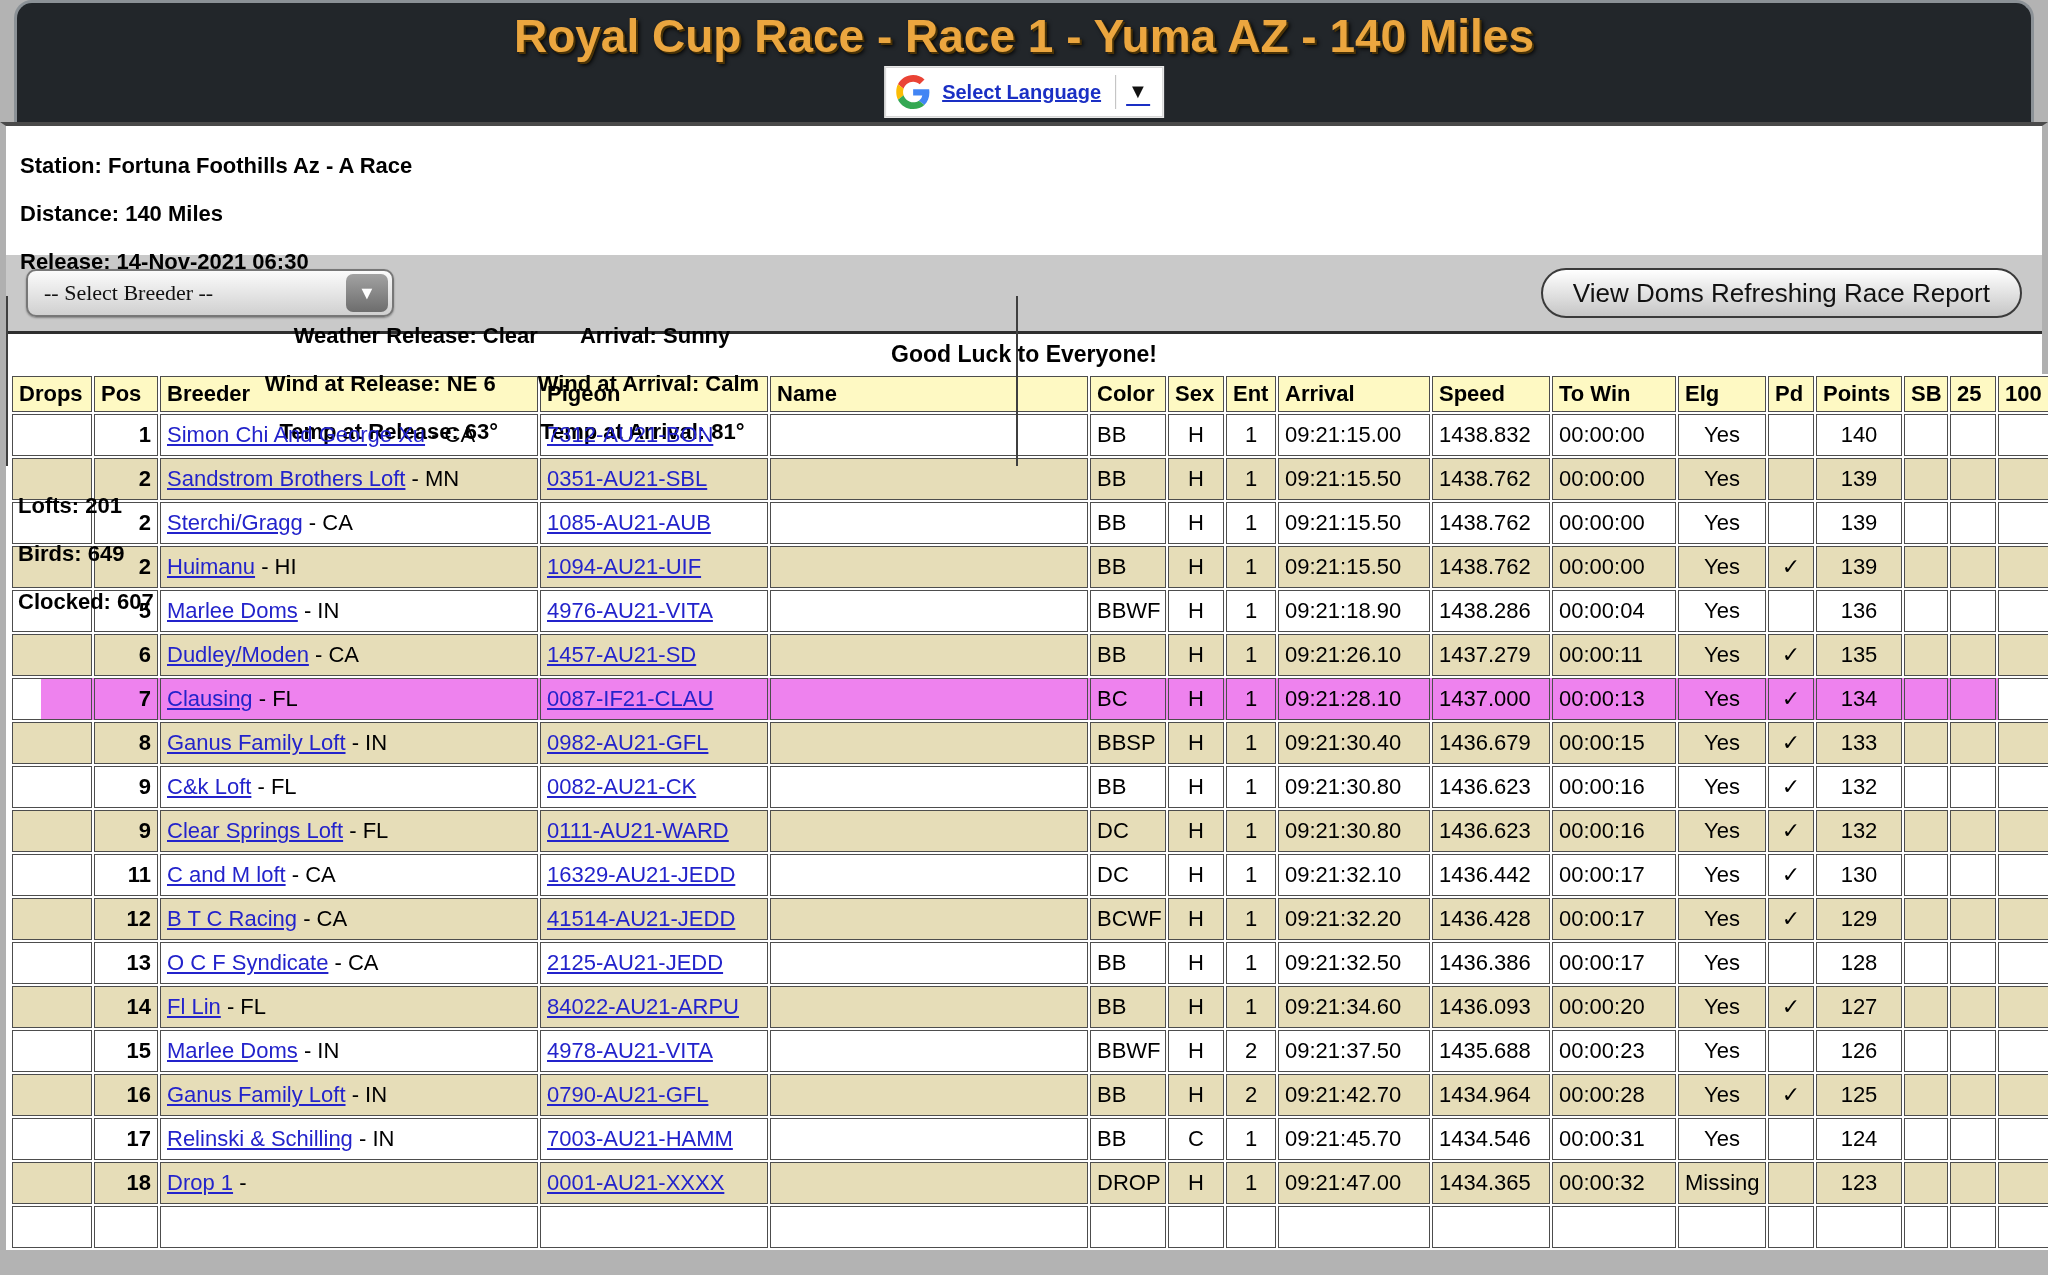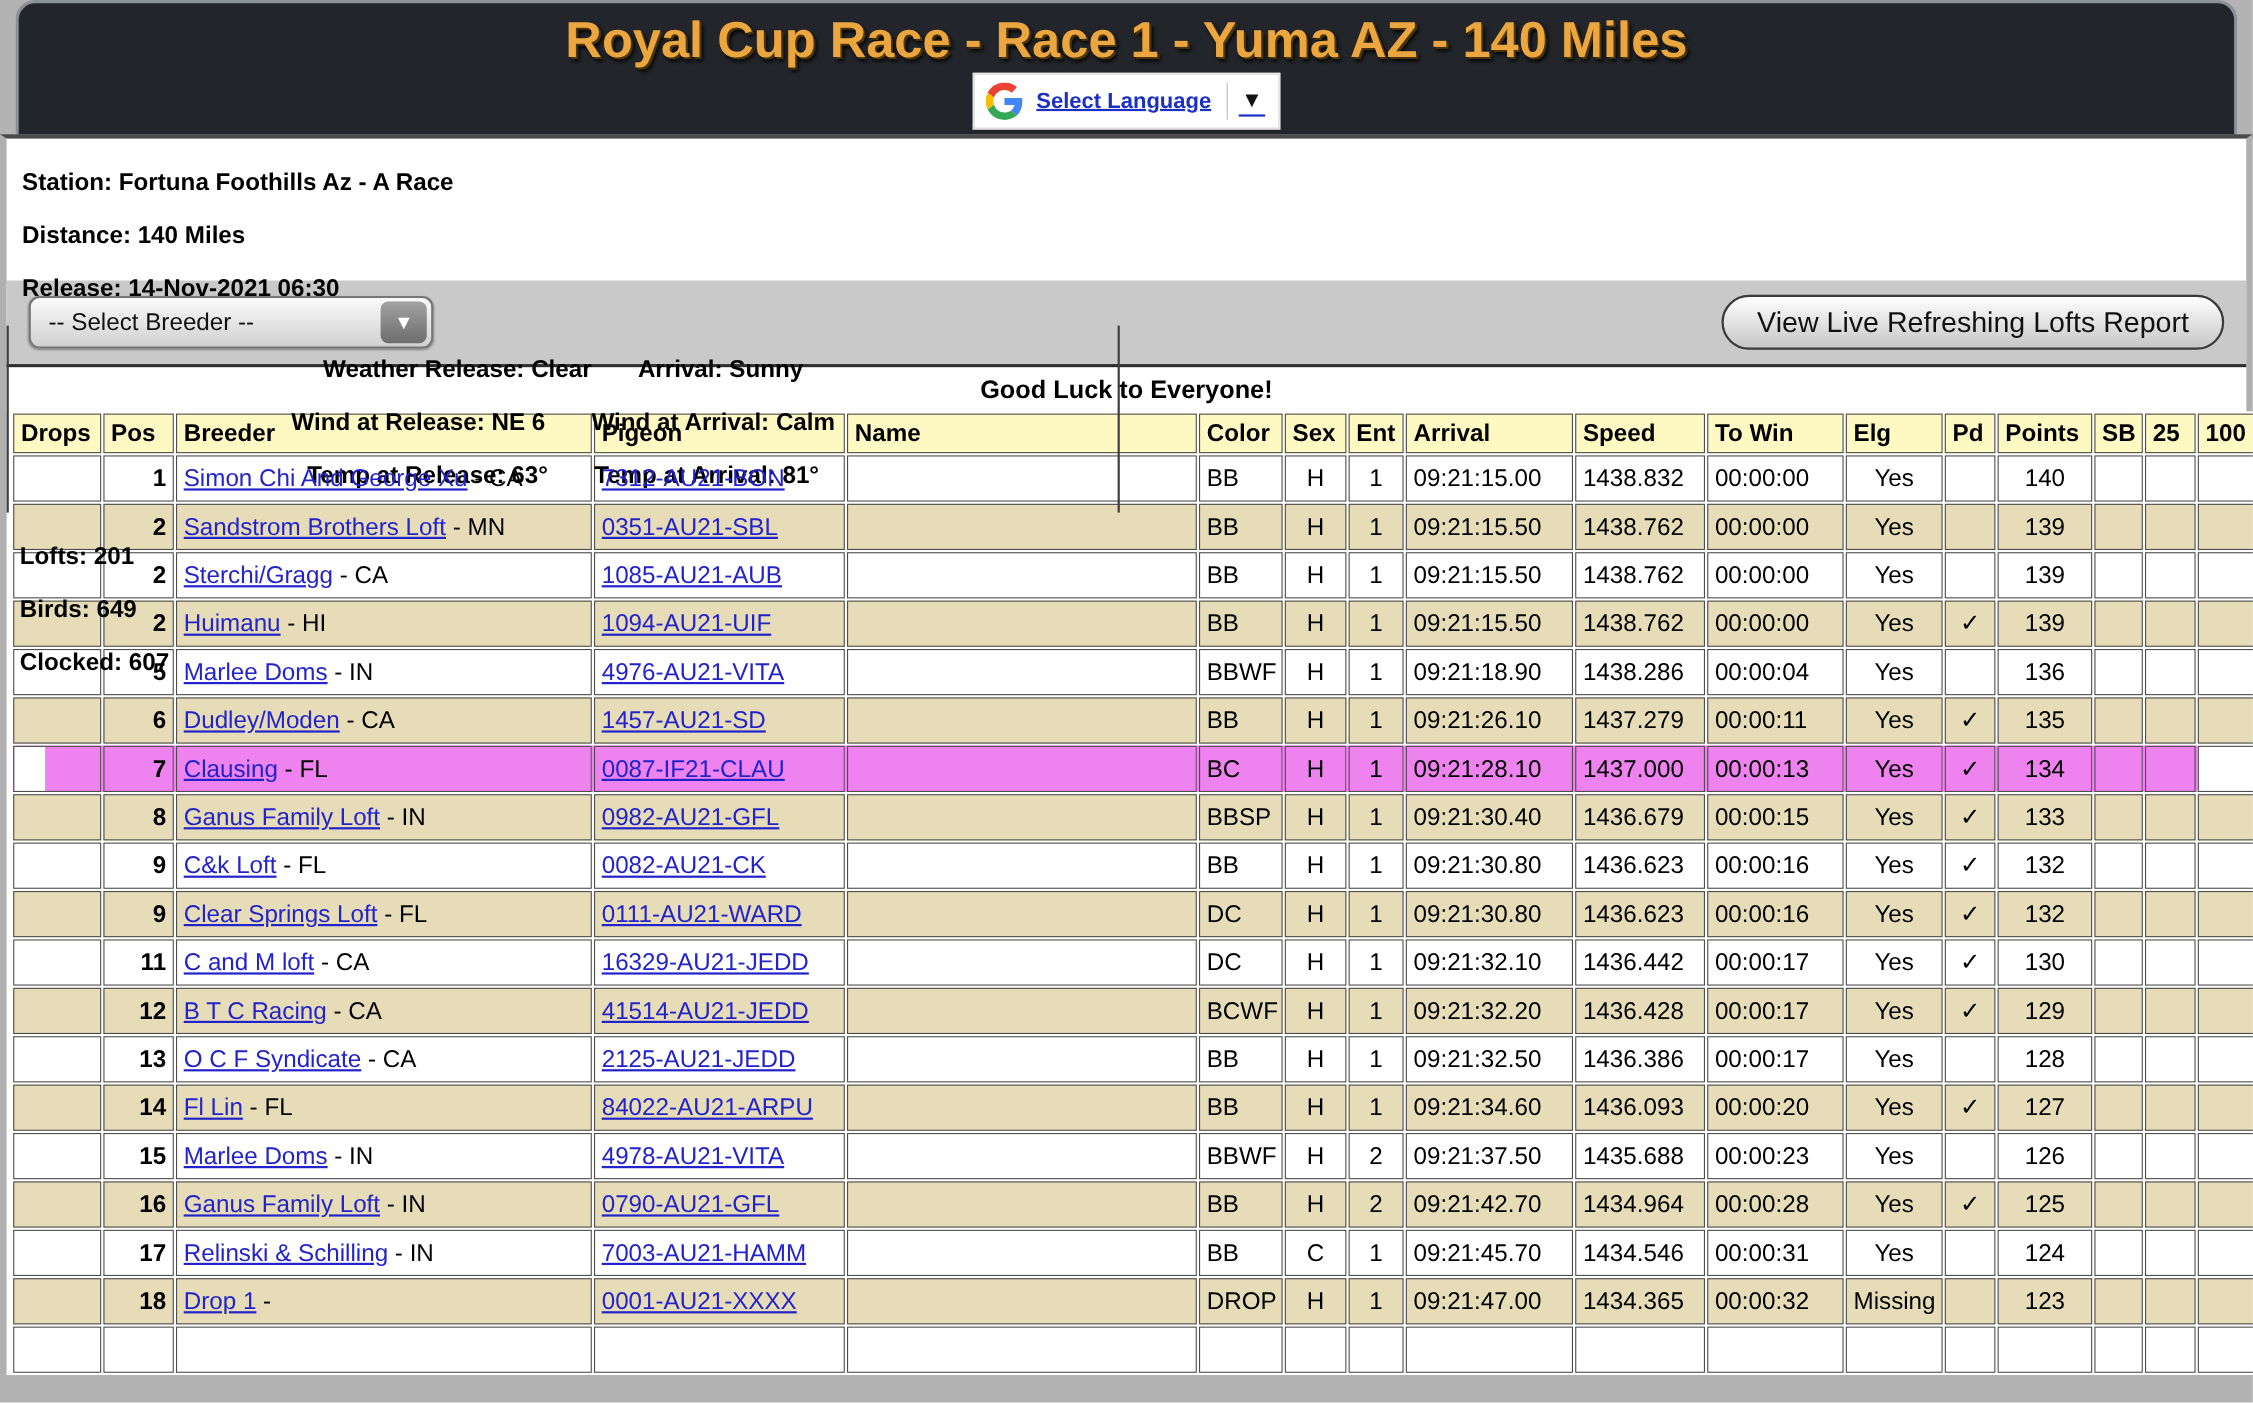--- a/index.html
+++ b/index.html
@@ -69,20 +69,21 @@
     padding:0 20px;box-sizing:border-box;
   }
   .breeder-select{
     width:368px;height:48px;
     background:linear-gradient(#fbfbfb,#d0d0d0);
     border:2px solid #777;border-radius:10px;
     display:flex;align-items:center;justify-content:space-between;
     box-sizing:border-box;padding-left:16px;
     font-size:22px;color:#111;cursor:pointer;
     box-shadow:0 1px 2px rgba(0,0,0,.35);
+    font-family:Liberation Serif, serif;
   }
   .select-arrow-box{
     width:42px;height:38px;margin-right:4px;
     background:linear-gradient(#a2a2a2,#6d6d6d);
     border-radius:7px;display:flex;align-items:center;justify-content:center;
     color:#fff;font-size:18px;
   }
   .report-btn{
     height:50px;border-radius:25px;
     border:2px solid #3a3a3a;
@@ -182,21 +183,21 @@
         <div class="info-line">Birds: 649</div>
         <div class="info-line">Clocked: 607</div>
       </div>
     </div>
 
     <div class="toolbar">
       <div class="breeder-select">
         <span>-- Select Breeder --</span>
         <span class="select-arrow-box">▼</span>
       </div>
-      <button class="report-btn">View Live Refreshing Lofts Report</button>
+      <button class="report-btn">View Doms Refreshing Race Report</button>
     </div>
 
     <div class="banner">Good Luck to Everyone!</div>
 
     <table class="results">
       <colgroup>
         <col class="c-drops">
           <col class="c-pos">
           <col class="c-breeder">
           <col class="c-pigeon">

